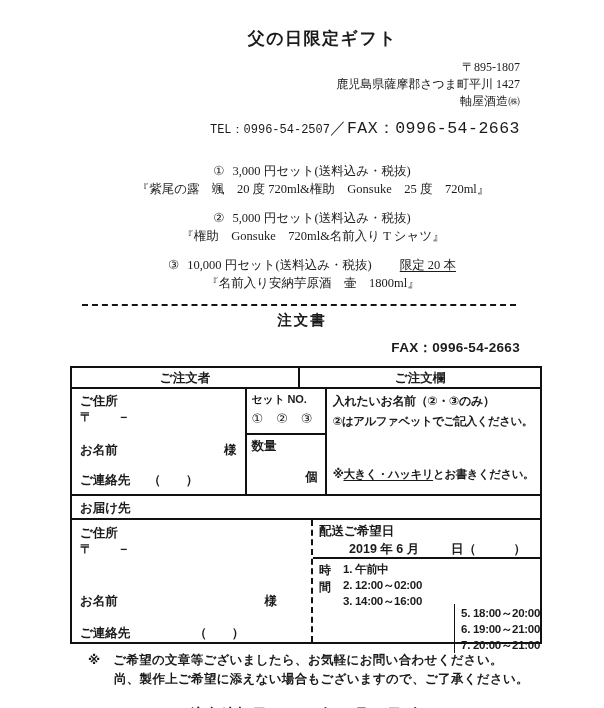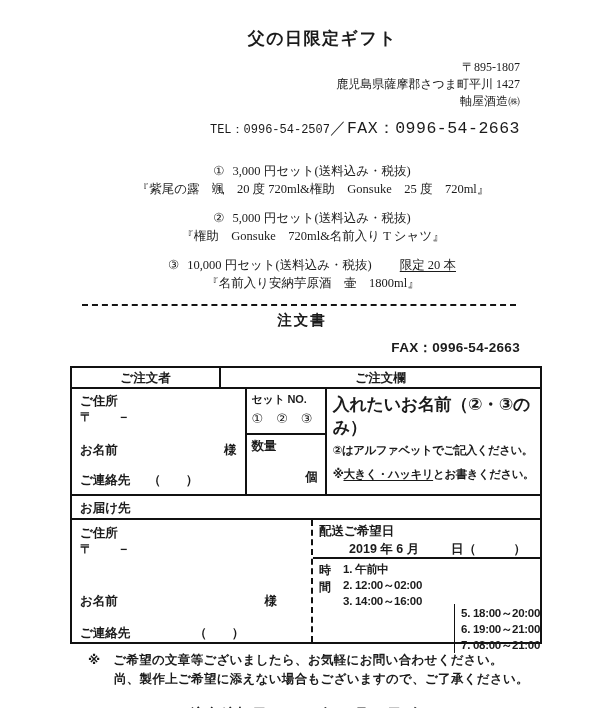--- a/index.html
+++ b/index.html
@@ -52,40 +52,40 @@
     font-size:13.5px; font-weight:bold; letter-spacing:.3px;
   }
 
   
   .otable {
     margin:9px 0 0 70px; width:472px;
     border:2px solid #111;
     font-size:12.5px; font-weight:bold;
   }
   .hrow { display:flex; height:21px; border-bottom:2px solid #111; }
-  .hrow .hc1 { width:149px; border-right:2px solid #111; text-align:center; padding-top:2px; }
+  .hrow .hc1 { width:228px; border-right:2px solid #111; text-align:center; padding-top:2px; }
   .hrow .hc2 { flex:1; text-align:center; padding-top:2px; }
 
   .r2 { display:flex; height:107px; border-bottom:2px solid #111; }
   .r2c1 { width:188px; border-right:2px solid #111; padding:4px 8px; }
   .r2c2 { width:87px; border-right:2px solid #111; display:flex; flex-direction:column; }
   .r2c3 { flex:1; padding:4px 6px; display:flex; flex-direction:column; }
 
   .lh16 { line-height:16px; }
   .name-row { display:flex; justify-content:space-between; margin-top:17px; }
   .contact-row { margin-top:13px; }
   .contact-row .blank { margin-left:18px; }
 
   .setno-box { height:46px; border-bottom:2px solid #111; padding:3px 5px; }
   .setno-label { font-size:11px; letter-spacing:-.2px; }
   .set-choices { margin-top:3px; font-size:13px; font-weight:normal; }
   .qty-box { flex:1; padding:3px 5px; }
   .qty-unit { text-align:right; margin-top:14px; padding-right:2px; }
 
-  .ne-title { font-size:17px; letter-spacing:-.3px; }
+  .ne-title { font-size:12px; letter-spacing:-.3px; }
   .ne-note { font-size:11.5px; margin-top:4px; letter-spacing:-.5px; }
   .ne-warn { margin-top:auto; font-size:11.5px; letter-spacing:-.5px; margin-bottom:8px; white-space:nowrap; }
   .ne-warn .uline { text-decoration:underline; text-underline-offset:2px; }
 
   .r3 { height:24px; border-bottom:2px solid #111; padding:4px 8px; }
 
   .r4 { display:flex; height:122px; }
   .r4c1 { width:248px; padding:5px 8px; }
   .r4c1 .name-row2 { display:flex; justify-content:space-between; margin-top:36px; padding-right:26px; }
   .r4c1 .contact-row2 { margin-top:15px; }
@@ -224,21 +224,21 @@
         <div class="time-label">時間</div>
         <div class="time-cols">
           <div class="tcolA">
             <div class="tslot">1. 午前中</div>
             <div class="tslot">2. 12:00～02:00</div>
             <div class="tslot">3. 14:00～16:00</div>
           </div>
           <div class="tcolB">
             <div class="tslot">5. 18:00～20:00</div>
             <div class="tslot">6. 19:00～21:00</div>
-            <div class="tslot">7. 08:00～21:00</div>
+            <div class="tslot">7. 20:00～21:00</div>
           </div>
         </div>
       </div>
     </div>
   </div>
 
 </div>
 
 <div class="note1">※　ご希望の文章等ございましたら、お気軽にお問い合わせください。</div>
 <div class="note2">尚、製作上ご希望に添えない場合もございますので、ご了承ください。</div>

